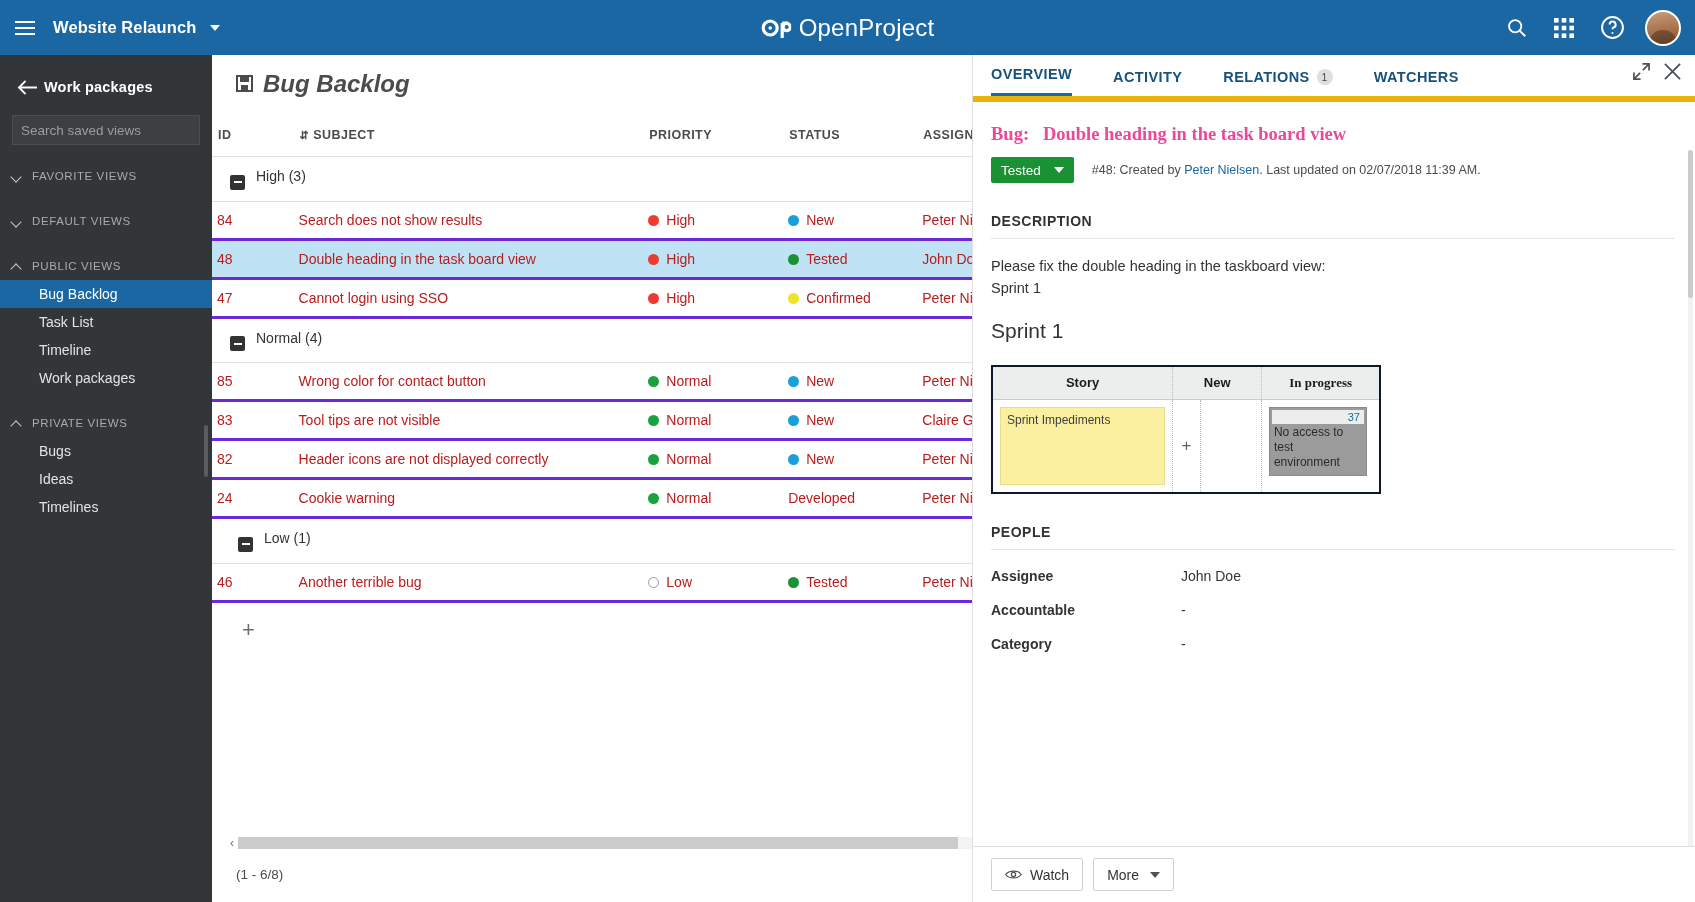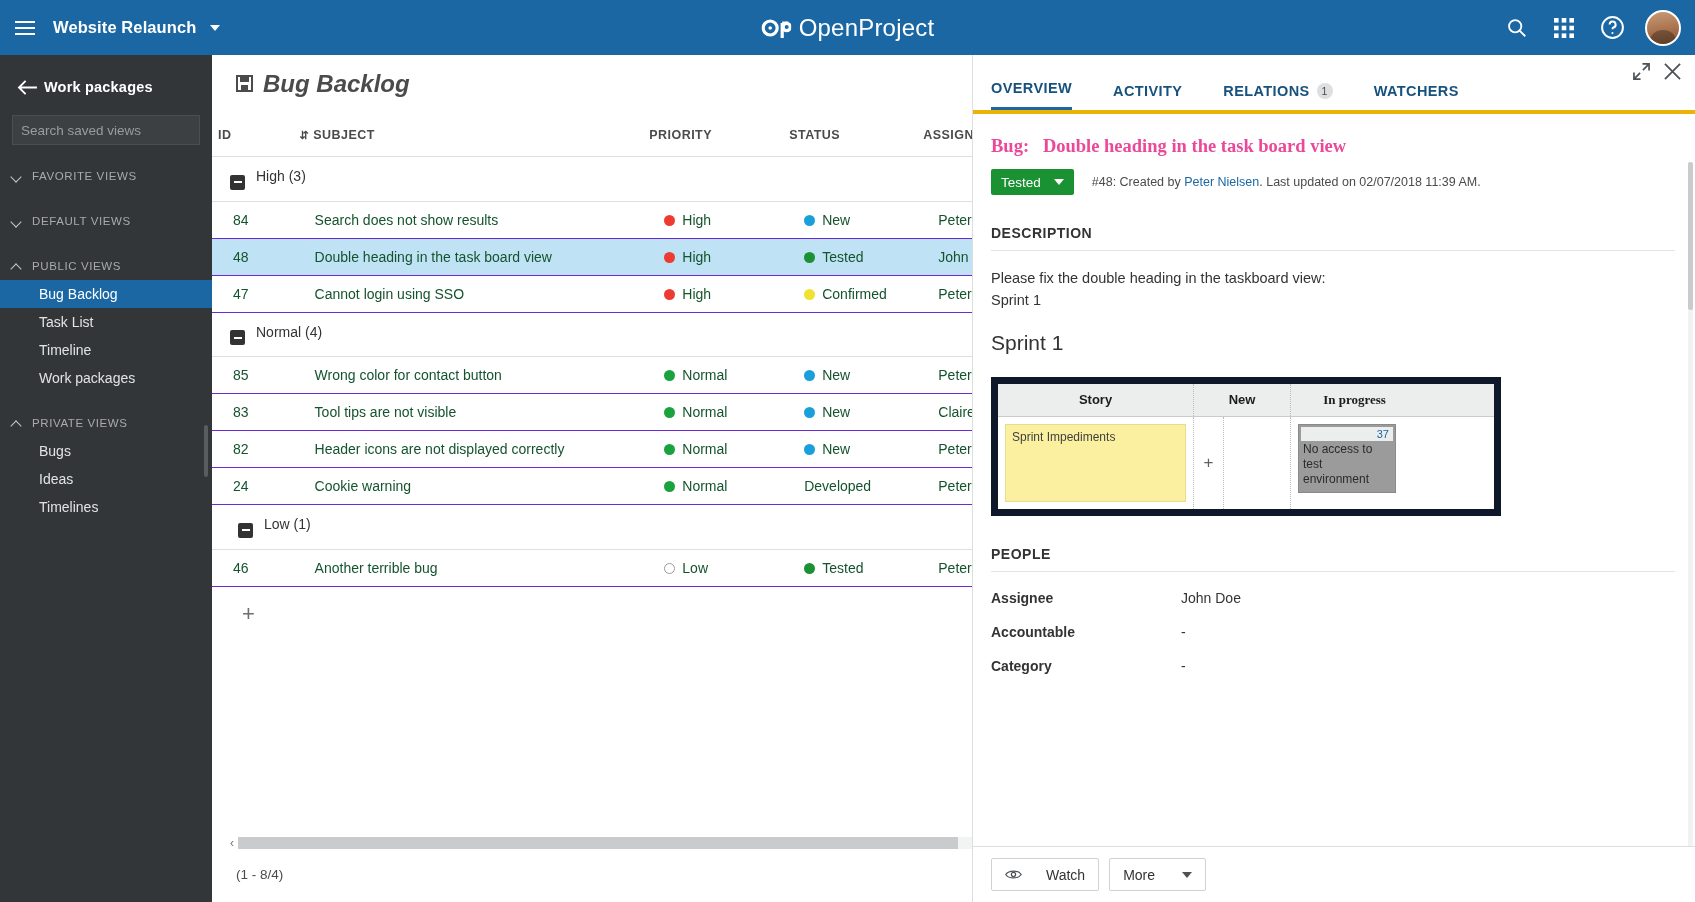--- a/index.html
+++ b/index.html
@@ -144,21 +144,21 @@
 
   
   .table-area { position: absolute; top: 57px; left: 0; width: 1483px; height: 790px; }
   table.wp { border-collapse: collapse; width: 1090px; table-layout: fixed; }
   table.wp th {
     font-size: 12.5px; letter-spacing: .45px; color: #4b4b4b; font-weight: bold;
     text-align: left; padding: 16px 6px 14px 6px; border-bottom: 1px solid #dddfe0;
     white-space: nowrap;
   }
   table.wp td {
-    font-size: 14px; color: #14532d; padding: 10px 21px; border-bottom: 1px solid #6d28d9;
+    font-size: 14px; color: #b91c1c; padding: 10px 5px; border-bottom: 3px solid #6d28d9;
     white-space: nowrap; overflow: hidden;
   }
   .col-id { width: 56px; }
   .col-subject { width: 240px; }
   .col-pri { width: 96px; }
   .col-status { width: 92px; margin-left: 28px; }
   .col-assignee { width: 104px; }
   .col-version { width: 160px; }
   th.col-id { padding-left: 18px; }
   td.col-id { padding-left: 18px; color: #1A67A3; }
@@ -193,22 +193,22 @@
     position: absolute; left: 24px; bottom: 20px; font-size: 13.5px; color: #4b4b4b;
   }
 
   
   .detail {
     position: absolute; top: 55px; left: 972px; width: 723px; height: 847px;
     background: #fff; border-left: 1px solid #dcdedf;
     display: flex; flex-direction: column;
   }
   .tabs {
-    height: 59px; display: flex; align-items: flex-end; padding: 0 18px;
-    border-bottom: 4px solid #eab308; position: relative; flex: none;
+    height: 47px; display: flex; align-items: flex-end; padding: 0 18px;
+    border-bottom: 6px solid #eab308; position: relative; flex: none;
   }
   .tab {
     font-size: 14.5px; font-weight: bold; letter-spacing: .4px; color: #17527e;
     padding: 0 0 11px 0; margin-right: 41px; cursor: pointer;
     display: flex; align-items: center; gap: 7px;
   }
   .tab.active { border-bottom: 3px solid #1A67A3; }
   .tab .tbadge {
     background: #dcdedf; color: #4b4b4b; border-radius: 9px; font-size: 10.5px;
     min-width: 16px; height: 16px; display: flex; align-items: center;
@@ -236,21 +236,21 @@
   .wp-meta-text a { color: #1A67A3; text-decoration: none; }
   .sec-title {
     font-size: 14px; font-weight: bold; letter-spacing: .5px; color: #333;
     margin-top: 30px; padding-bottom: 9px; border-bottom: 1px solid #e2e4e5;
   }
   .desc { margin-top: 17px; }
   .desc p { font-size: 14.5px; color: #333; line-height: 1.5; }
   .desc h2 { font-size: 21px; color: #333; font-weight: normal; margin-top: 19px; }
 
   
-  .tb { margin-top: 22px; width: 510px; border: 7px solid #0f172a; }
+  .tb { margin-top: 22px; width: 390px; border: 2px solid #0f172a; }
   .tb-head { display: flex; background: #eceded; border-bottom: 1px solid #c9cbcd; }
   .tb-head div {
     font-size: 13px; font-weight: bold; color: #1c1c1c; text-align: center;
     padding: 8px 0; border-right: 1px dotted #b9bbbd;
   }
   .tb-head .c-story { width: 196px; }
   .tb-head .c-new { width: 97px; }
   .tb-head .c-prog { width: 127px; border-right: 0; font-family: Liberation Serif, serif; }
   .tb-body { display: flex; min-height: 92px; background:#fff; }
   .tb-col { border-right: 1px dotted #b9bbbd; position: relative; }
@@ -277,21 +277,21 @@
   .kv { display: flex; margin-top: 18px; font-size: 14px; }
   .kv .k { width: 190px; font-weight: bold; color: #333; }
   .kv .v { color: #333; }
 
   .detail-footer {
     flex: none; height: 56px; border-top: 1px solid #dcdedf; background: #fff;
     display: flex; align-items: center; gap: 10px; padding: 0 18px;
   }
   .btn-ghost {
     height: 33px; border: 1px solid #cfd2d4; background: #fff; border-radius: 2px;
-    display: flex; align-items: center; gap: 24px; padding: 0 13px;
+    display: flex; align-items: center; gap: 8px; padding: 0 13px;
     font-size: 14px; color: #333; font-family: inherit; cursor: pointer;
   }
   .dscroll {
     position: absolute; right: 2px; top: 48px; width: 5px; height: 148px;
     background: #c9cbcd; border-radius: 3px;
   }
   .dscroll-track {
     position: absolute; right: 2px; top: 48px; width: 5px; height: 740px; background: #f1f2f2;
   }
 </style>
@@ -558,21 +558,21 @@
       <div class="row-add">+</div>
 
       <div class="hscroll-wrap">
         <span class="hs-arrow">‹</span>
         <div class="hs-track">
           <div class="hs-thumb"></div>
         </div>
         <span class="hs-arrow">›</span>
       </div>
 
-      <div class="pagination">(1 - 8/4)</div>
+      <div class="pagination">(1 - 6/8)</div>
     </div>
   </div>
 
   <div class="detail">
     <div class="tabs">
       <div id="tabs-host" style="display:flex;align-items:flex-end;">
           <div class="tab active">
             <span>OVERVIEW</span>
           </div>
           <div class="tab">

